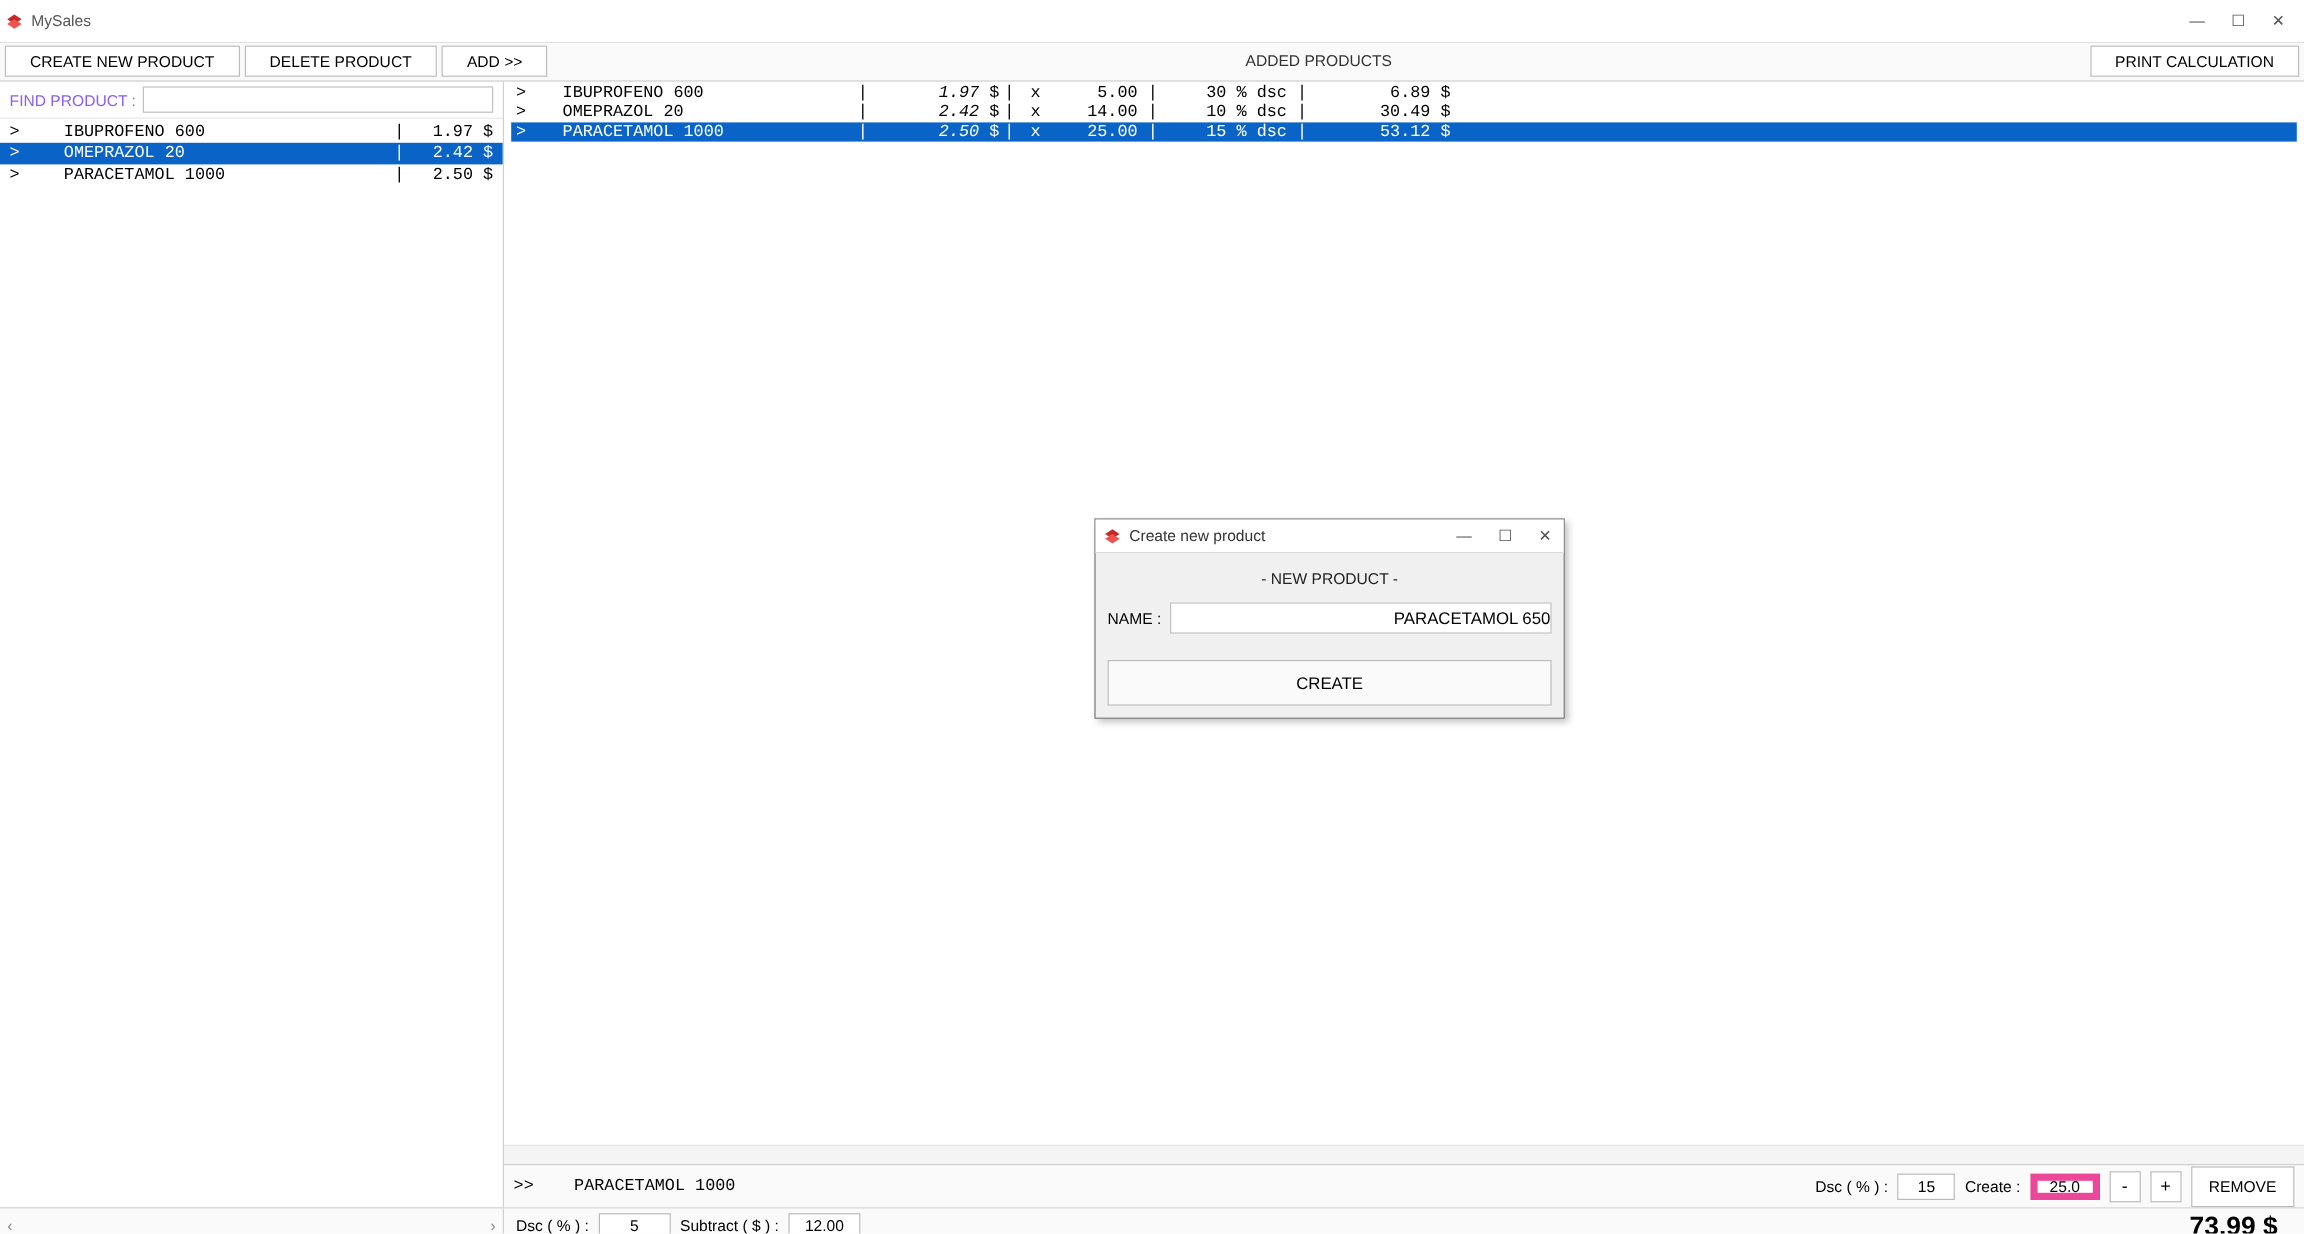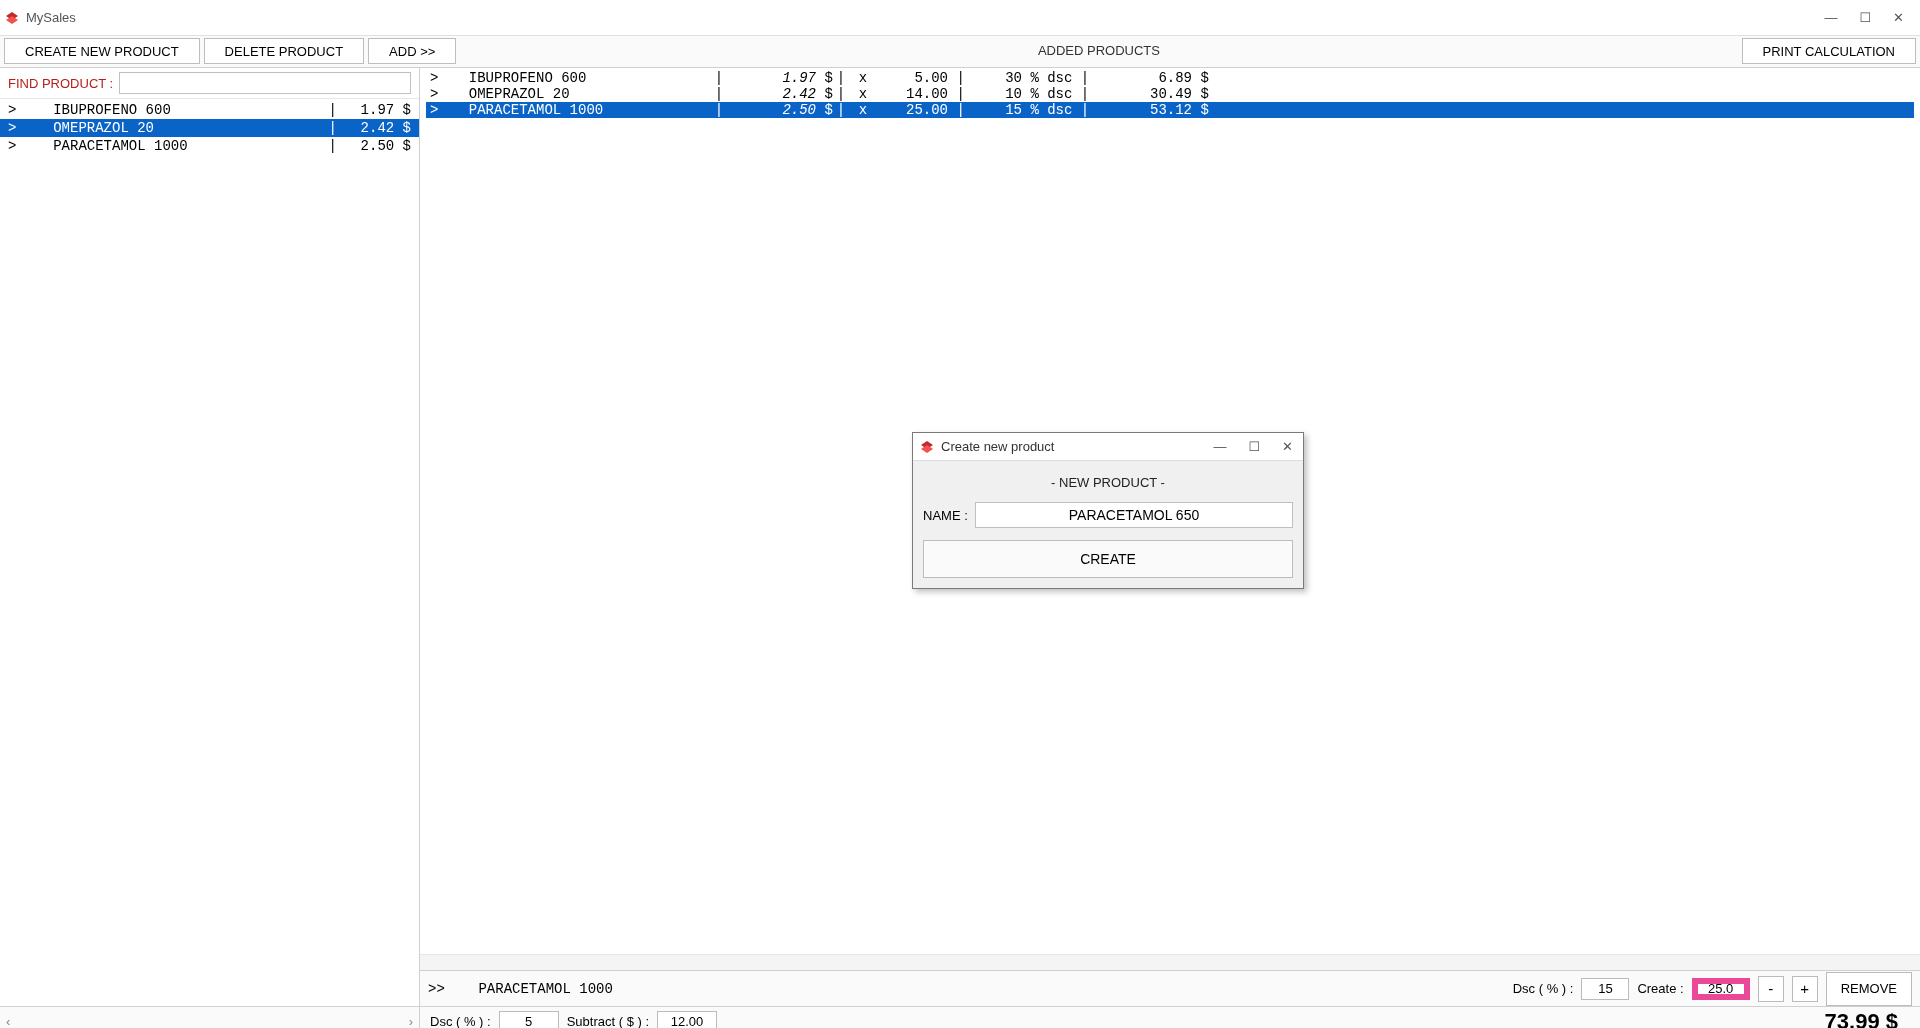--- a/index.html
+++ b/index.html
@@ -64,21 +64,21 @@
     display:flex;
     flex-direction:column;
   }
   .find-row {
     padding: 4px 8px;
     display:flex;
     align-items:center;
     gap: 6px;
     border-bottom: 1px solid #e8e8e8;
   }
-  .find-row label { font-size:13px; color:#b91c1c; }
+  .find-row label { font-size:13px; color:#8b5cf6; }
   .find-row input {
     flex:1;
     height:22px;
     border:1px solid #c0c0c0;
     padding: 0 4px;
     font-size:13px;
   }
   .product-list {
     flex:1;
     overflow:auto;
@@ -205,25 +205,25 @@
   .dialog .dtitlebar .dtitle{ flex:0 0 auto; font-size:13px; color:#333;}
   .dialog .dtitlebar .spacer{flex:1;}
   .dialog .dtitlebar .dwin{ display:flex; gap:22px; color:#555; padding-right:4px;}
   .dialog .dbody{
     padding:8px 10px 10px 10px;
   }
   .dialog .dheader{
     text-align:center; font-size:13px; padding:6px 0 12px 0; color:#222;
   }
   .dialog .drow{
-    display:flex; align-items:center; margin-bottom:6px;
+    display:flex; align-items:center; margin-bottom:16px;
   }
   .dialog .drow label{ width:52px; font-size:13px;}
   .dialog .drow input{
-    flex:1; height:26px; border:1px solid #c0c0c0; text-align:center; font-size:14px;
+    flex:1; height:26px; border:1px solid #c0c0c0; text-align:right; font-size:14px;
     background:#fff;
   }
   .dialog .dcreate{
     width:100%; height:38px; border:1px solid #bdbdbd; background:#fafafa;
     font-size:14px; cursor:pointer; margin-top:6px;
   }
 </style>
 </head>
 <body>
 

